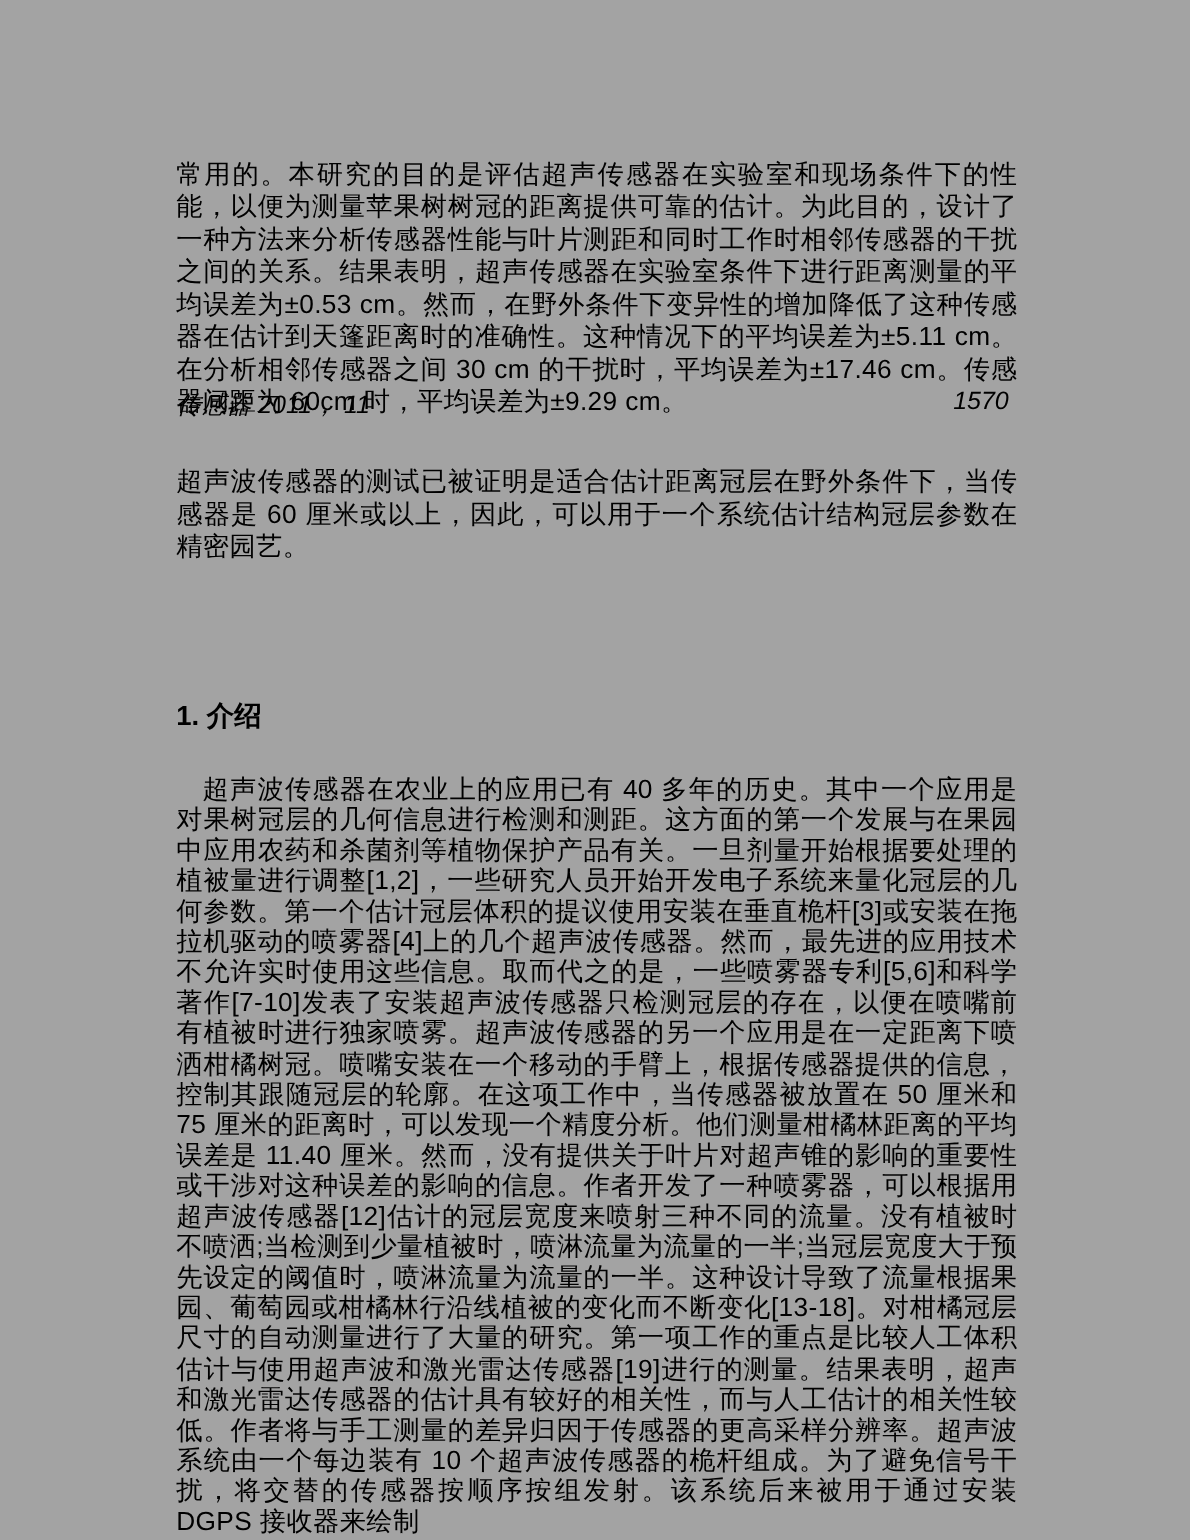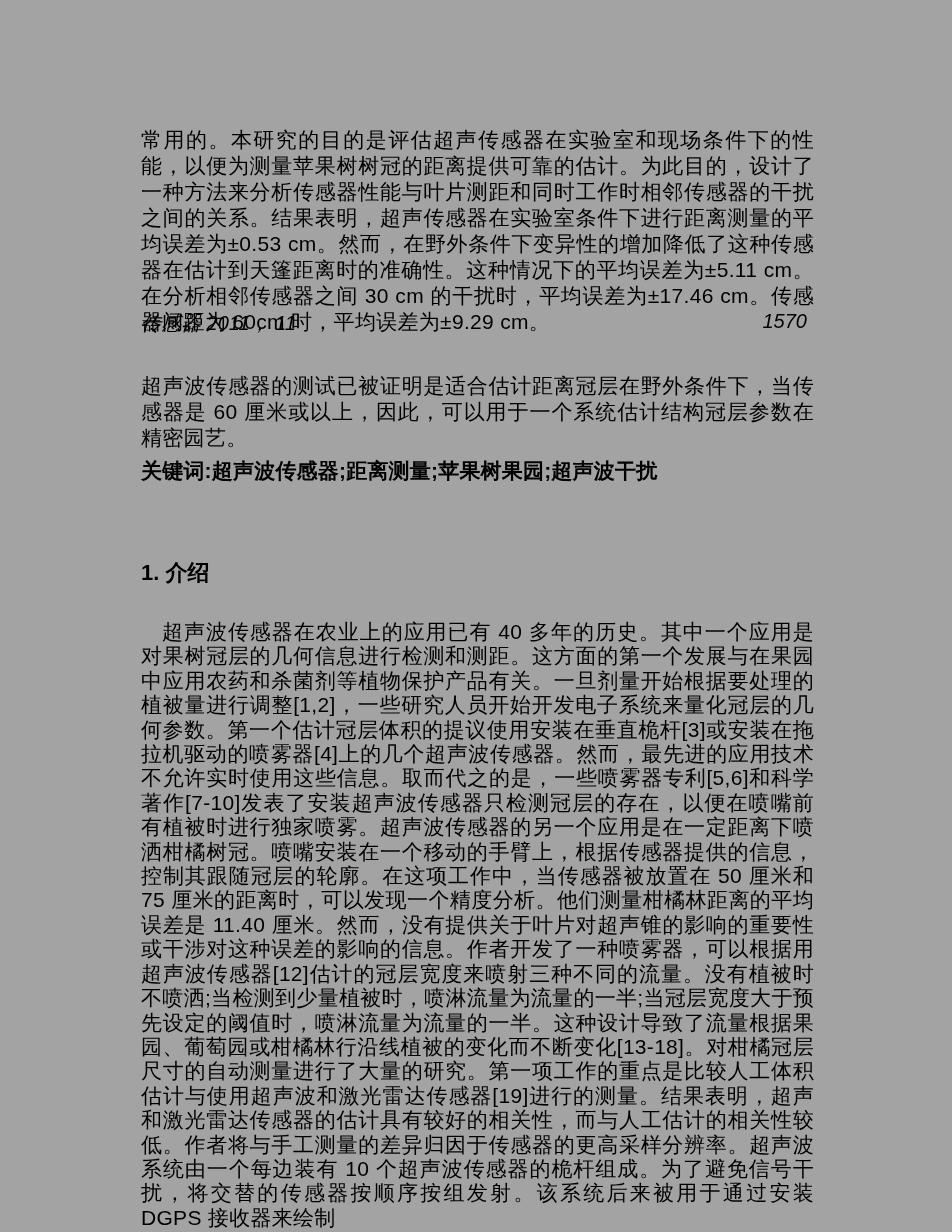--- a/index.html
+++ b/index.html
@@ -70,19 +70,18 @@
 
   <p class="textblock abstract-cont">常用的。本研究的目的是评估超声传感器在实验室和现场条件下的性能，以便为测量苹果树树冠的距离提供可靠的估计。为此目的，设计了一种方法来分析传感器性能与叶片测距和同时工作时相邻传感器的干扰之间的关系。结果表明，超声传感器在实验室条件下进行距离测量的平均误差为±0.53 cm。然而，在野外条件下变异性的增加降低了这种传感器在估计到天篷距离时的准确性。这种情况下的平均误差为±5.11 cm。在分析相邻传感器之间 30 cm 的干扰时，平均误差为±17.46 cm。传感器间距为 60cm 时，平均误差为±9.29 cm。</p>
 
   <div class="journal-line">
     <span>传感器 2011， 11</span>
     <span>1570</span>
   </div>
 
   <p class="textblock field-para">超声波传感器的测试已被证明是适合估计距离冠层在野外条件下，当传感器是 60 厘米或以上，因此，可以用于一个系统估计结构冠层参数在精密园艺。</p>
 
-  <p class="textblock keywords">关键词:超声波传感器;距离测量;苹果树果园;超声波干扰</p>
 
   <h2 class="section-heading">1. 介绍</h2>
 
   <p class="textblock intro-para">超声波传感器在农业上的应用已有 40 多年的历史。其中一个应用是对果树冠层的几何信息进行检测和测距。这方面的第一个发展与在果园中应用农药和杀菌剂等植物保护产品有关。一旦剂量开始根据要处理的植被量进行调整[1,2]，一些研究人员开始开发电子系统来量化冠层的几何参数。第一个估计冠层体积的提议使用安装在垂直桅杆[3]或安装在拖拉机驱动的喷雾器[4]上的几个超声波传感器。然而，最先进的应用技术不允许实时使用这些信息。取而代之的是，一些喷雾器专利[5,6]和科学著作[7-10]发表了安装超声波传感器只检测冠层的存在，以便在喷嘴前有植被时进行独家喷雾。超声波传感器的另一个应用是在一定距离下喷洒柑橘树冠。喷嘴安装在一个移动的手臂上，根据传感器提供的信息，控制其跟随冠层的轮廓。在这项工作中，当传感器被放置在 50 厘米和 75 厘米的距离时，可以发现一个精度分析。他们测量柑橘林距离的平均误差是 11.40 厘米。然而，没有提供关于叶片对超声锥的影响的重要性或干涉对这种误差的影响的信息。作者开发了一种喷雾器，可以根据用超声波传感器[12]估计的冠层宽度来喷射三种不同的流量。没有植被时不喷洒;当检测到少量植被时，喷淋流量为流量的一半;当冠层宽度大于预先设定的阈值时，喷淋流量为流量的一半。这种设计导致了流量根据果园、葡萄园或柑橘林行沿线植被的变化而不断变化[13-18]。对柑橘冠层尺寸的自动测量进行了大量的研究。第一项工作的重点是比较人工体积估计与使用超声波和激光雷达传感器[19]进行的测量。结果表明，超声和激光雷达传感器的估计具有较好的相关性，而与人工估计的相关性较低。作者将与手工测量的差异归因于传感器的更高采样分辨率。超声波系统由一个每边装有 10 个超声波传感器的桅杆组成。为了避免信号干扰，将交替的传感器按顺序按组发射。该系统后来被用于通过安装 DGPS 接收器来绘制</p>
 
 </div>
 
 </body></html>

